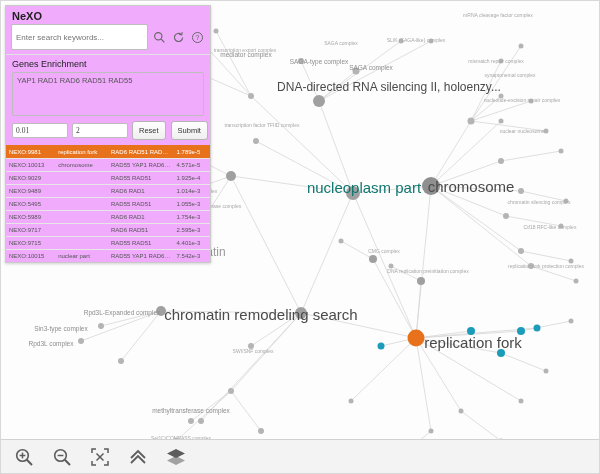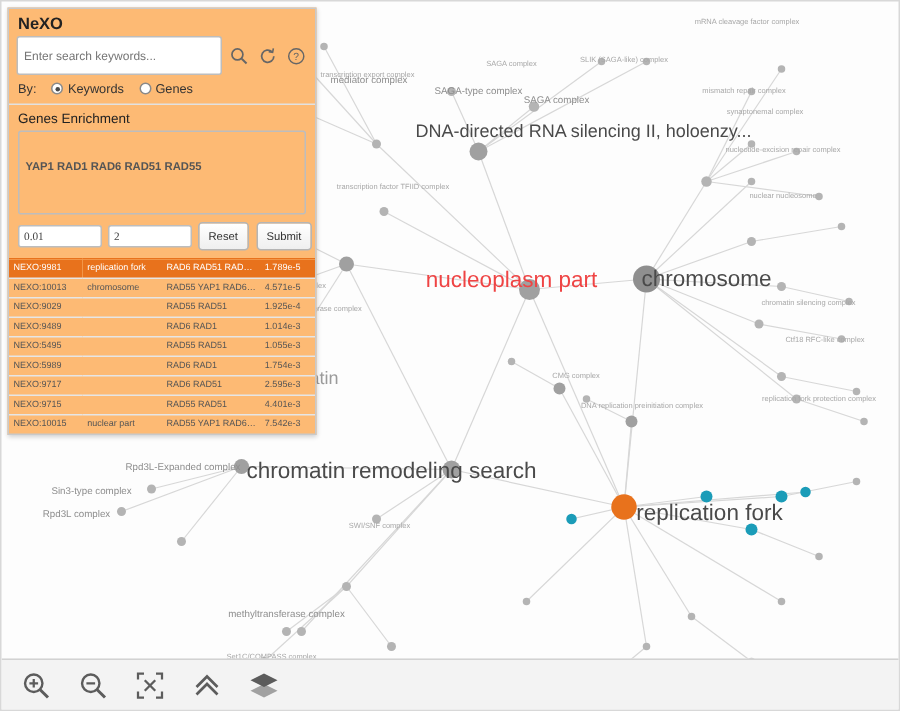--- a/index.html
+++ b/index.html
@@ -49,21 +49,21 @@
     font-size: 5px;
     color: #a8a8a8;
   }
 
   
   #panel {
     position: absolute;
     left: 4px;
     top: 4px;
     width: 204px;
-    background: #fdba74;
+    background: #f0abfc;
     border: 1px solid #c9c9c9;
     box-shadow: 0 1px 3px rgba(0,0,0,0.18);
     font-size: 9px;
     color: #333;
   }
   #panel .title {
     padding: 4px 6px 2px 6px;
     font-size: 11px;
     font-weight: bold;
     color: #222;
@@ -123,29 +123,28 @@
   }
 
   .sectionhdr {
     border-top: 1px solid #e2e2e2;
     padding: 4px 6px 3px 6px;
     font-size: 9px;
     color: #222;
   }
   .termbox {
     margin: 0 6px 5px 6px;
-    height: 56px;
+    height: 44px;
     border: 1px solid #bdbdbd;
     border-radius: 2px;
     font-size: 7.5px;
     color: #555;
-    padding: 18px 4px;
+    padding: 3px 4px;
     box-sizing: border-box;
     overflow: hidden;
-    font-weight: bold;
   }
   .cutoffrow {
     display: flex;
     gap: 4px;
     padding: 0 6px 5px 6px;
     align-items: center;
   }
   .cutoffrow input {
     width: 56px;
     height: 15px;
@@ -365,21 +364,21 @@
         <circle cx="536" cy="327" r="3.5"></circle>
         <circle cx="380" cy="345" r="3.5"></circle>
       </g>
     </g>
   </svg>
 
   <div id="labels">
       <div class="node-label big" style="left: 472px; top: 341px; color: rgb(74, 74, 74);">replication fork</div>
       <div class="node-label big" style="left: 470px; top: 185px; color: rgb(74, 74, 74);">chromosome</div>
       <div class="node-label big" style="left: 260px; top: 313px; color: rgb(74, 74, 74);">chromatin remodeling search</div>
-      <div class="node-label big" style="left: 340px; top: 186px; color: #ef4444;">nucleoplasm part</div>
+      <div class="node-label big" style="left: 363px; top: 186px; color: #0f766e;">nucleoplasm part</div>
       <div class="node-label mid" style="left: 388px; top: 86px; color: rgb(74, 74, 74);">DNA-directed RNA silencing II, holoenzy...</div>
       <div class="node-label mid" style="left: 177px; top: 251px; color: rgb(155, 155, 155);">nuclear chromatin</div>
       <div class="node-label small" style="left: 318px; top: 60px; color: rgb(142, 142, 142);">SAGA-type complex</div>
       <div class="node-label small" style="left: 370px; top: 66px; color: rgb(142, 142, 142);">SAGA complex</div>
       <div class="node-label tiny" style="left: 415px; top: 39px; color: rgb(168, 168, 168);">SLIK (SAGA-like) complex</div>
       <div class="node-label tiny" style="left: 340px; top: 42px; color: rgb(168, 168, 168);">SAGA complex</div>
       <div class="node-label tiny" style="left: 497px; top: 14px; color: rgb(168, 168, 168);">mRNA cleavage factor complex</div>
       <div class="node-label tiny" style="left: 495px; top: 60px; color: rgb(168, 168, 168);">mismatch repair complex</div>
       <div class="node-label tiny" style="left: 509px; top: 74px; color: rgb(168, 168, 168);">synaptonemal complex</div>
       <div class="node-label tiny" style="left: 521px; top: 99px; color: rgb(168, 168, 168);">nucleotide-excision repair complex</div>
@@ -420,31 +419,20 @@
           </svg>
       </span>
       <span class="iconbtn">
         <svg width="13" height="13" viewBox="0 0 16 16">
             <circle cx="8" cy="8" r="6.2" fill="none" stroke="#666" stroke-width="1.2"></circle>
             <text x="8" y="11.4" font-size="8.5" text-anchor="middle" fill="#666" font-family="Liberation Sans, sans-serif">?</text>
           </svg>
       </span>
     </div>
 
-    <div class="byrow">
-      <span>By:</span>
-      <span class="radio sel">
-        <span class="dot"></span>
-        <span>Keywords</span>
-      </span>
-      <span class="radio">
-        <span class="dot"></span>
-        <span>Genes</span>
-      </span>
-    </div>
 
     <div class="sectionhdr">Genes Enrichment</div>
     <div class="termbox">YAP1 RAD1 RAD6 RAD51 RAD55</div>
 
     <div class="cutoffrow">
       <input type="text" value="0.01" style="">
       <input type="text" value="2" style="">
       <span class="btn">Reset</span>
       <span class="btn">Submit</span>
     </div>

